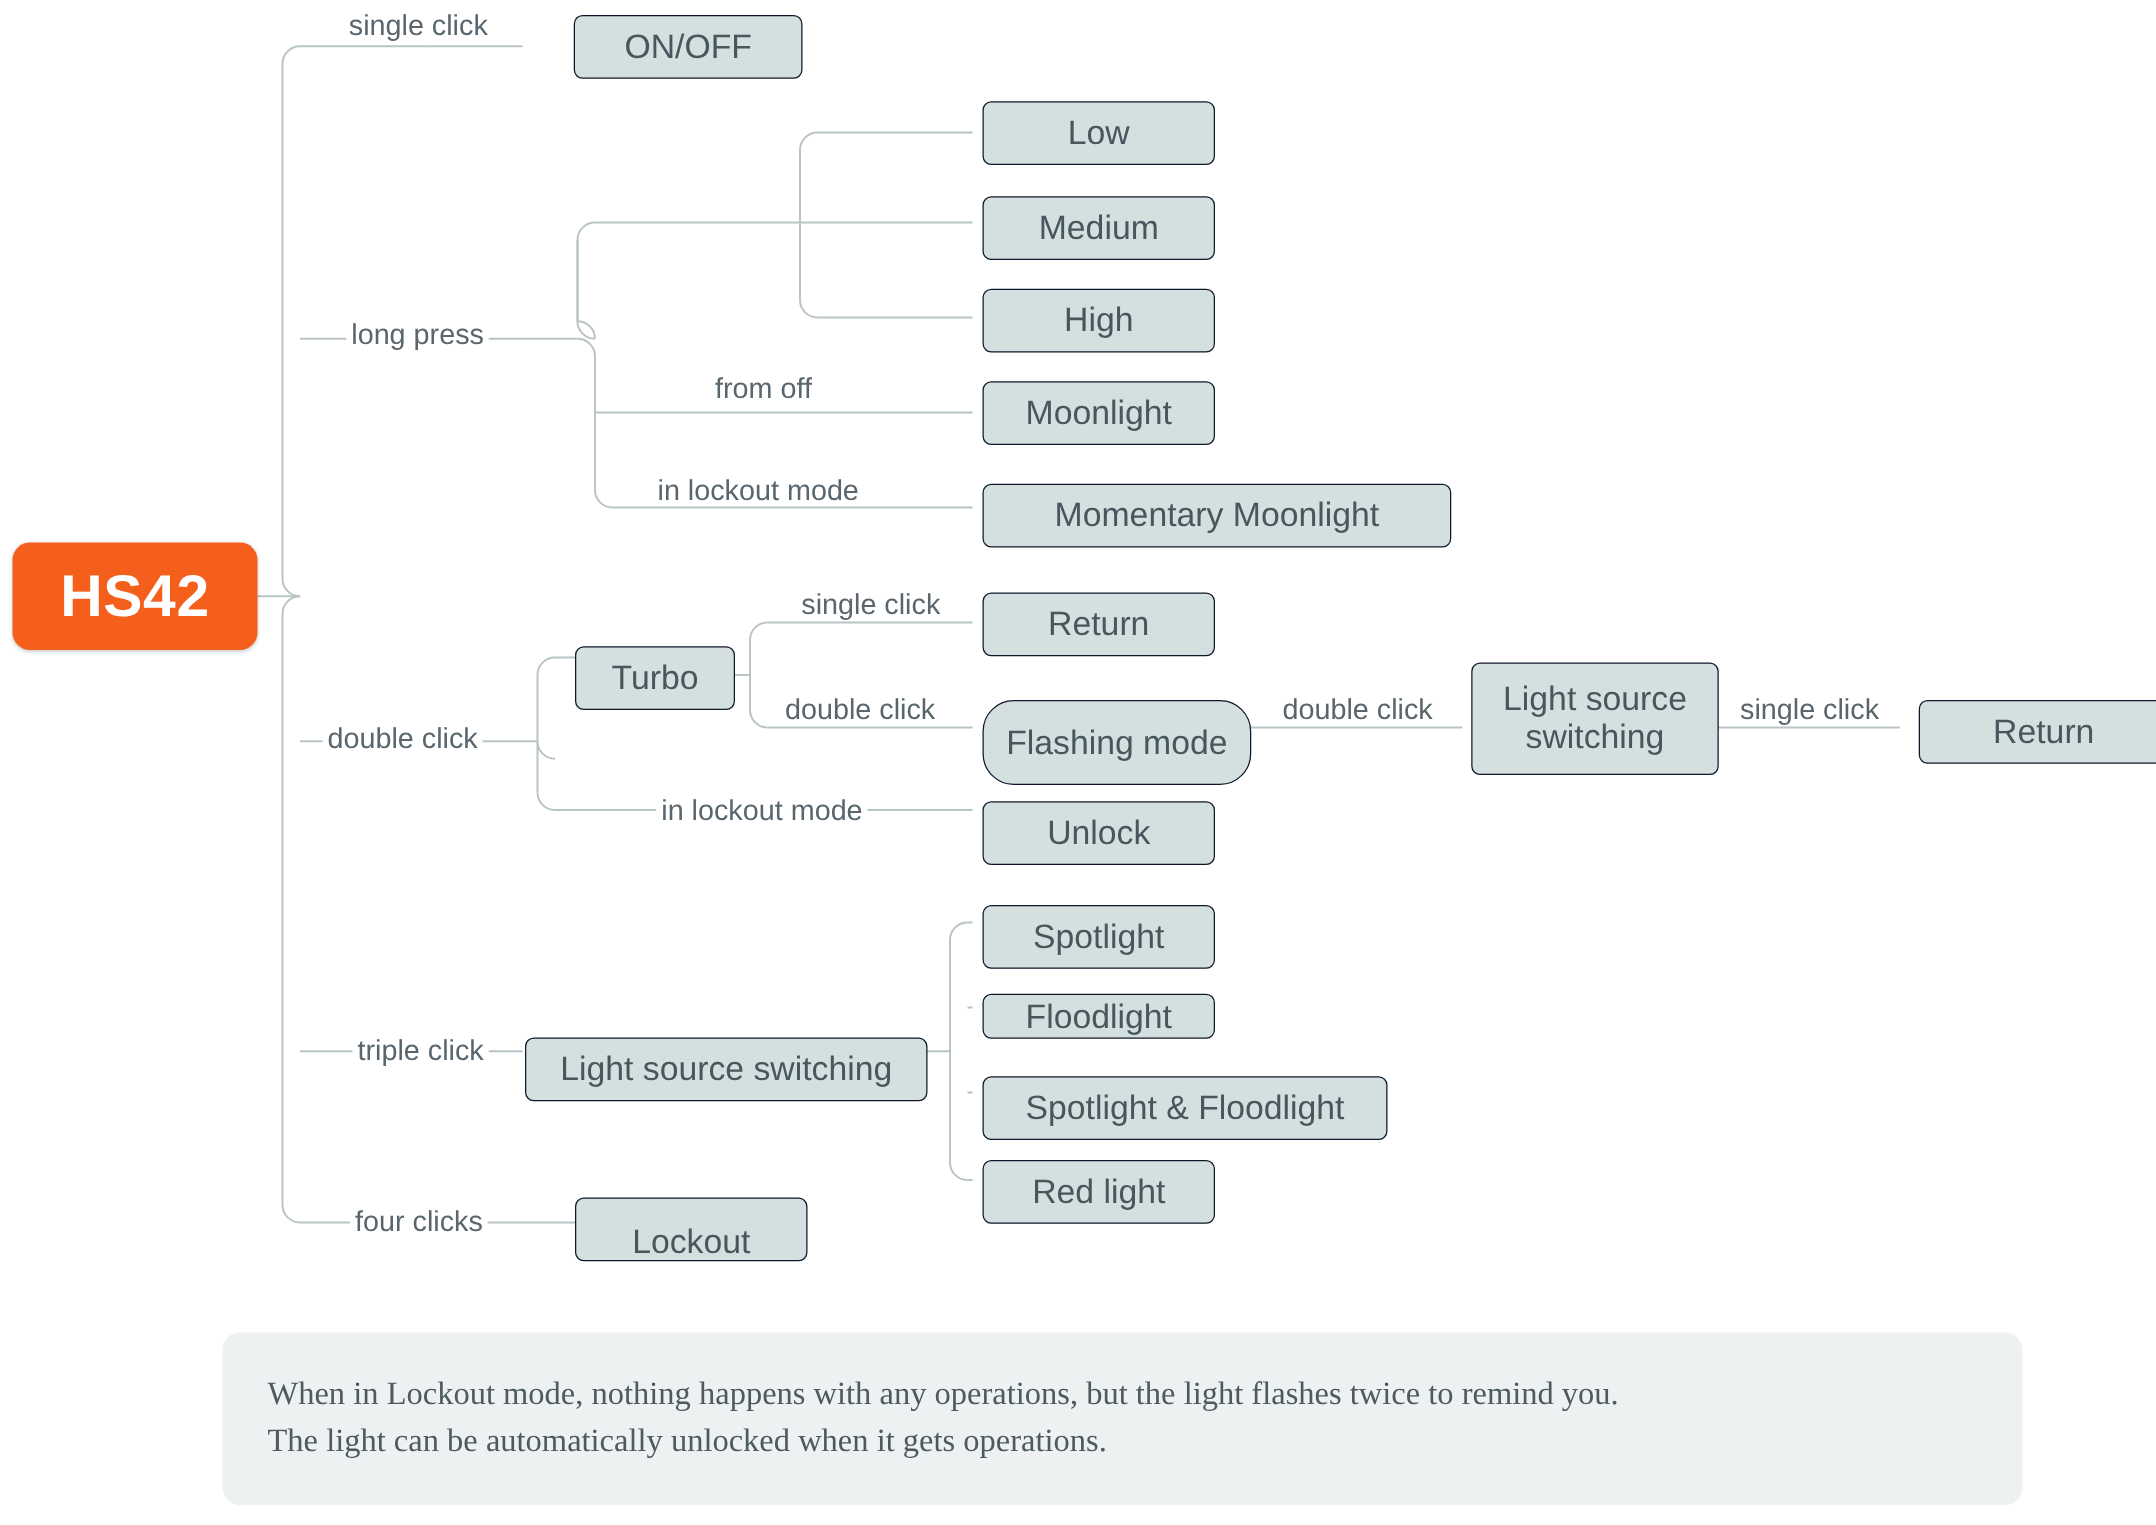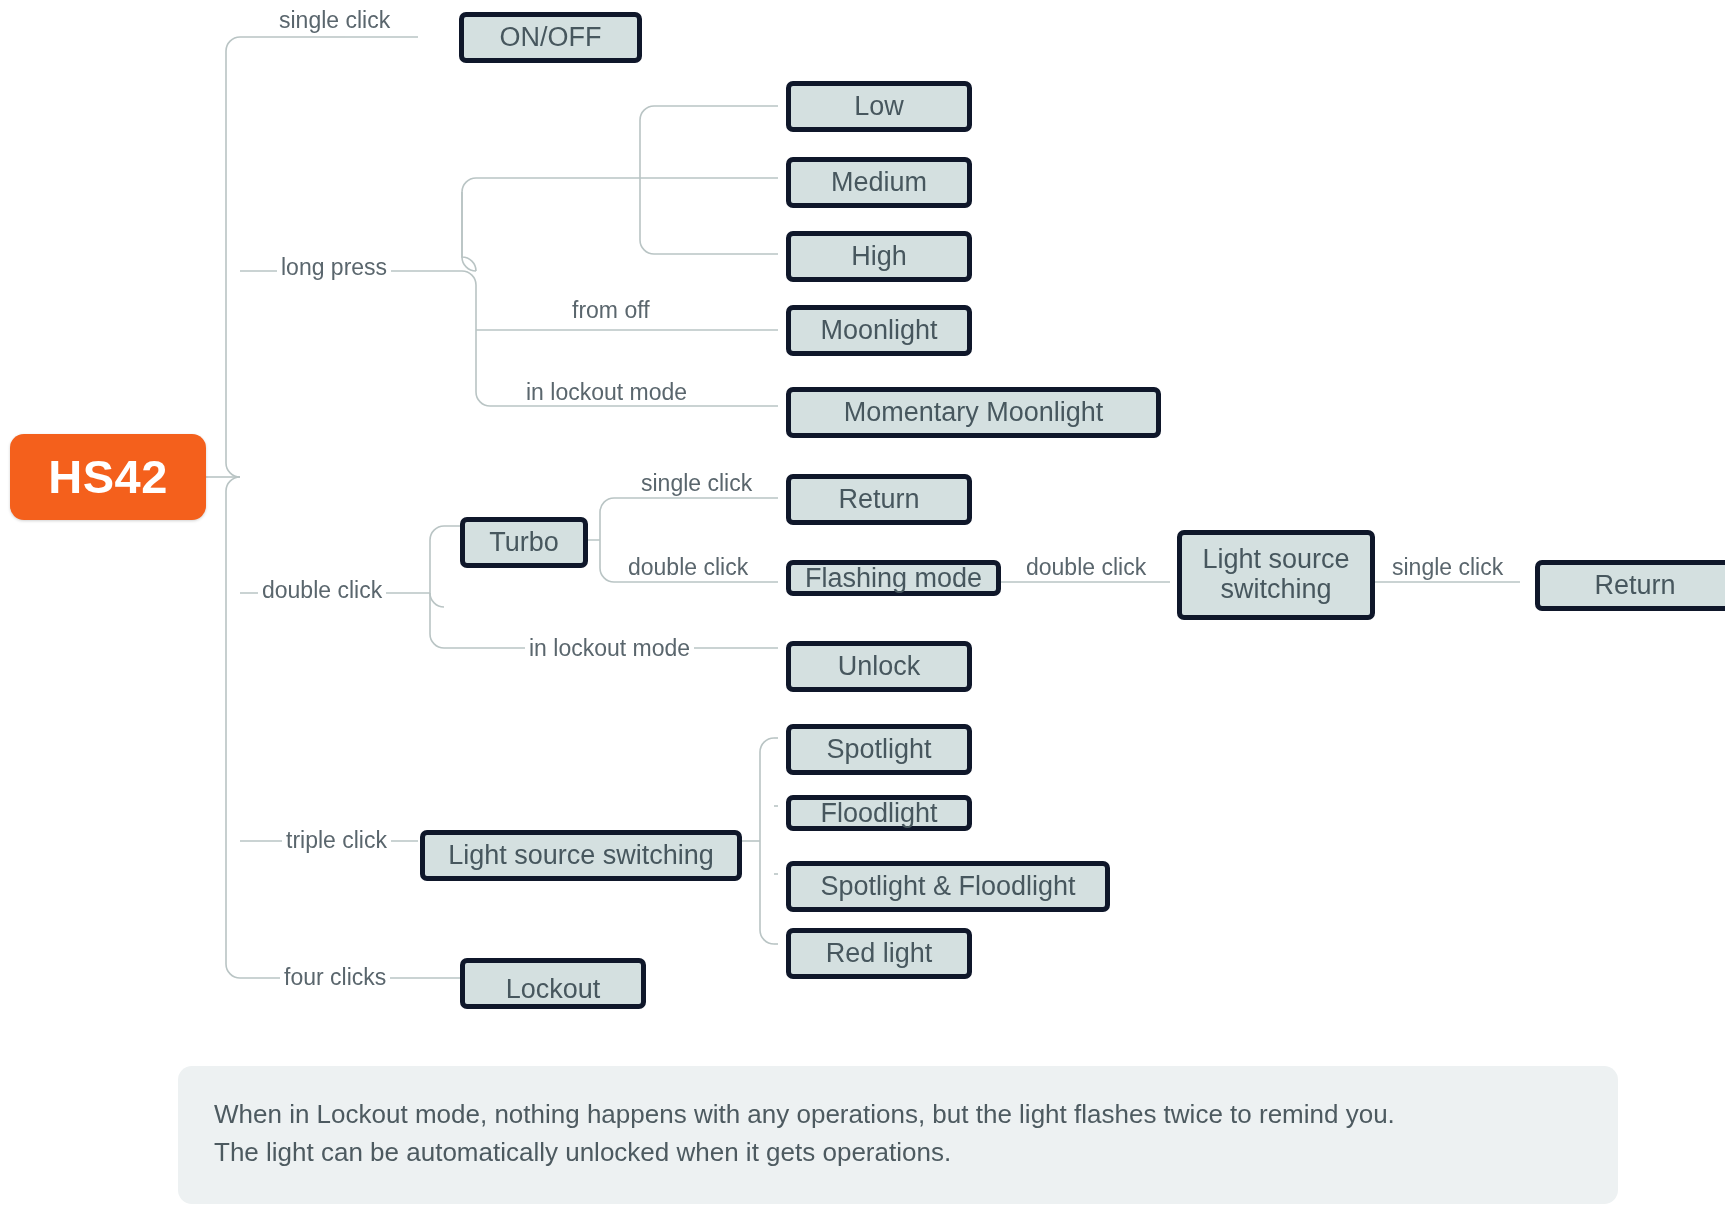--- a/index.html
+++ b/index.html
@@ -28,21 +28,21 @@
     pointer-events: none;
   }
   .node {
     position: absolute;
     box-sizing: border-box;
     display: flex;
     align-items: center;
     justify-content: center;
     text-align: center;
     background: #d4e0e0;
-    border: 5px solid #0f172a;
+    border: 1px solid #0f172a;
     border-radius: 7px;
     color: #47575e;
     font-size: 27px;
     font-weight: 400;
     line-height: 1.12;
     padding: 0 10px;
     white-space: nowrap;
   }
   .node.two-line {
     white-space: normal;
@@ -176,21 +176,21 @@
   <div class="node" style="left:460px; top:517px; width:128px; height:51px;">
     <span>Turbo</span>
   </div>
 
   <div class="edge-label" style="left:637px; top:472px;">single click</div>
   <div class="node" style="left:786px; top:474px; width:186px; height:51px;">
     <span>Return</span>
   </div>
 
   <div class="edge-label" style="left:624px; top:556px;">double click</div>
-  <div class="node" style="left:786px; top:560px; width:215px; height:36px;">
+  <div class="node" style="left:786px; top:560px; width:215px; height:68px;border-radius:25px;">
     <span>Flashing mode</span>
   </div>
 
   <div class="edge-label" style="left:1022px; top:556px;">double click</div>
   <div class="node two-line" style="left:1177px; top:530px; width:198px; height:90px;">
     <span>Light source switching</span>
   </div>
 
   <div class="edge-label" style="left:1388px; top:556px;">single click</div>
   <div class="node" style="left:1535px; top:560px; width:200px; height:51px;">
@@ -218,18 +218,18 @@
   </div>
   <div class="node" style="left:786px; top:928px; width:186px; height:51px;">
     <span>Red light</span>
   </div>
 
   <div class="edge-label" style="left:280px; top:966px;">four clicks</div>
   <div class="node" style="left:460px; top:958px; width:186px; height:51px;align-items:flex-end;">
     <span>Lockout</span>
   </div>
 
-  <div class="note" style="left:178px; top:1066px; width:1440px; height:138px;">
+  <div class="note" style="left:178px; top:1066px; width:1440px; height:138px;font-family:Liberation Serif, serif;">
     <p>When in Lockout mode, nothing happens with any operations, but the light flashes twice to remind you.</p>
     <p>The light can be automatically unlocked when it gets operations.</p>
   </div>
 
 </div>
 
 </body></html>

